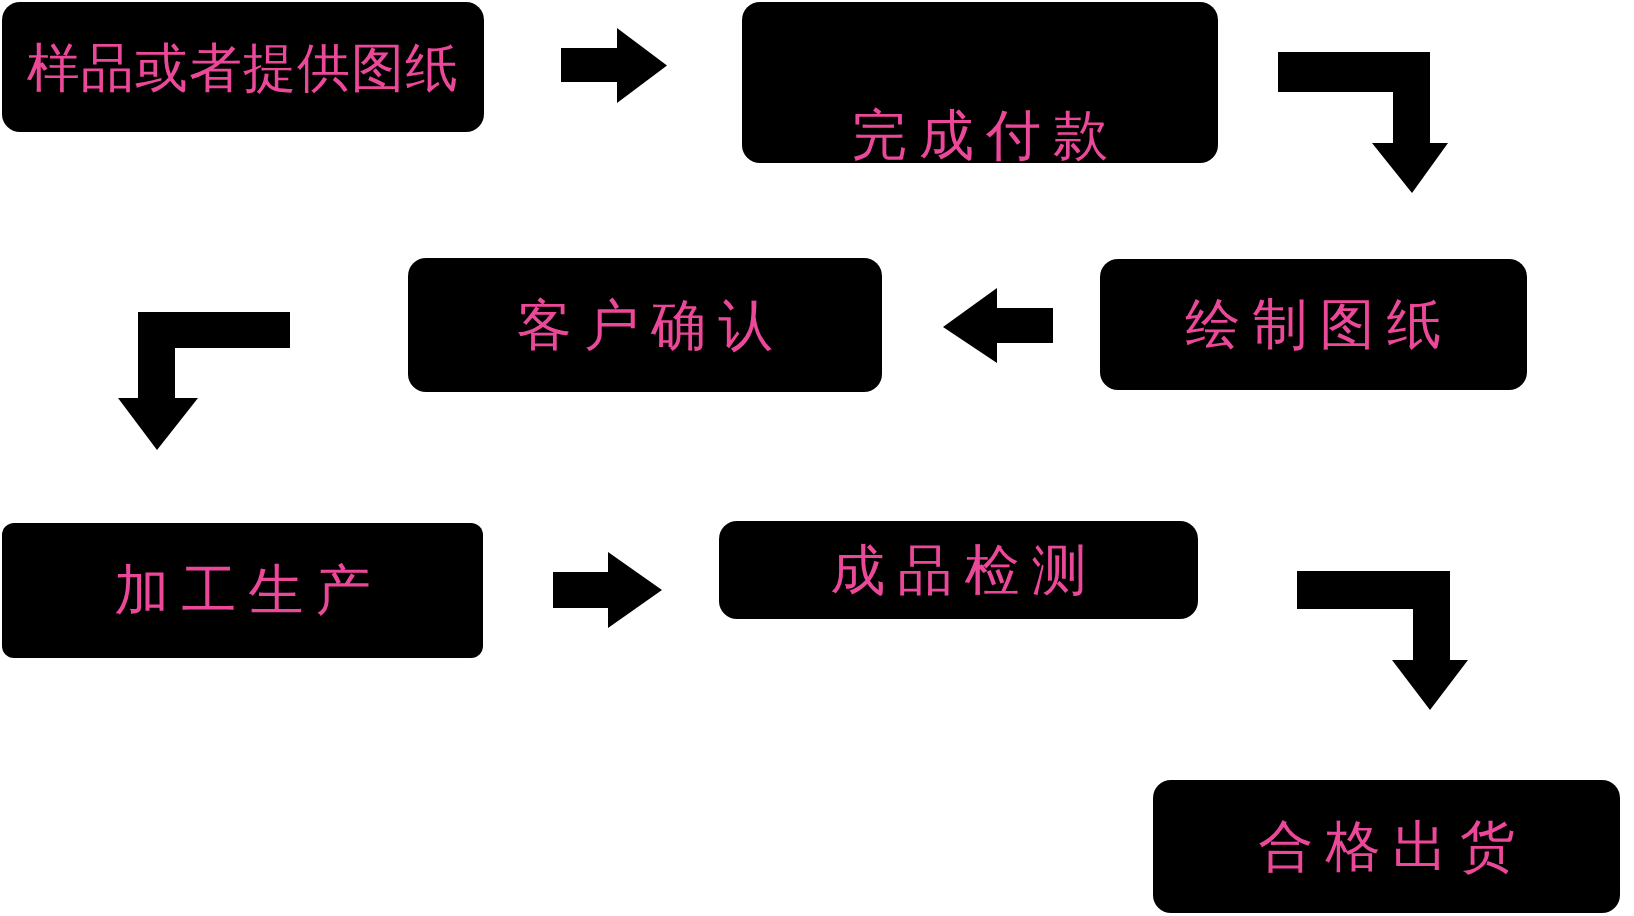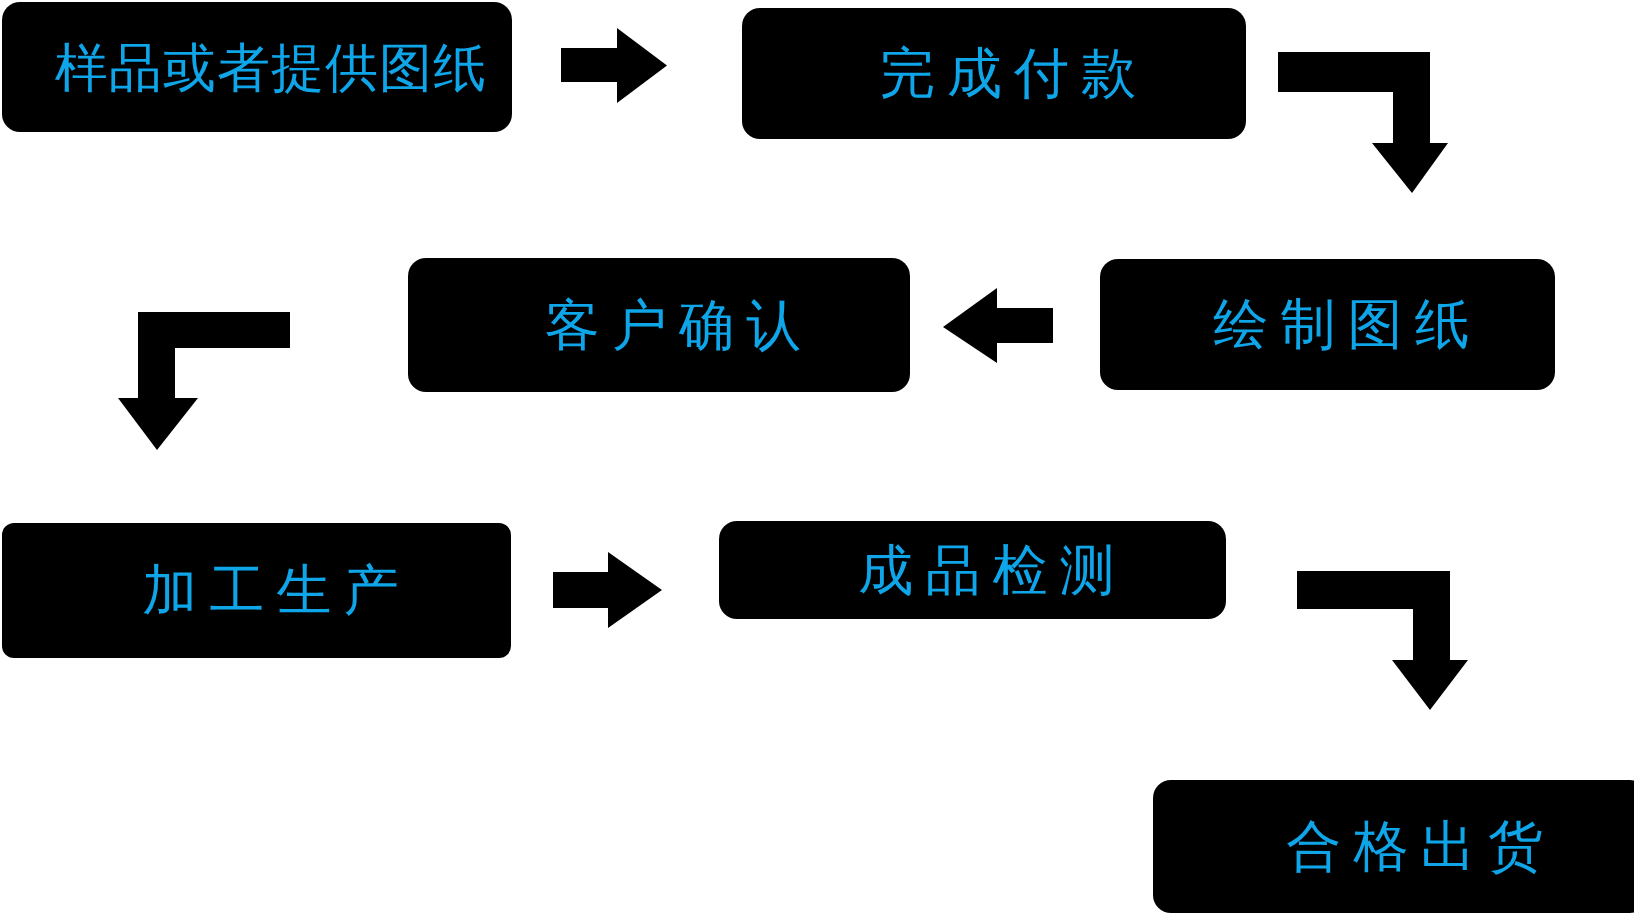--- a/index.html
+++ b/index.html
@@ -15,45 +15,44 @@
     background: #ffffff;
     overflow: hidden;
   }
   .node {
     position: absolute;
     background: #000000;
     border-radius: 18px;
     display: flex;
     align-items: center;
     justify-content: center;
-    color: #0ea5e9;
+    color: #ec4899;
     font-size: 55px;
     line-height: 1;
     white-space: nowrap;
-    padding-left: 28px;
   }
   .node.spread {
     letter-spacing: 0.22em;
     text-indent: 0.22em; 
   }
   .node.tight {
     letter-spacing: 0.02em;
     font-size: 53px;
   }
   .arrow {
     position: absolute;
     display: block;
   }
   .arrow polygon {
     fill: #000000;
     stroke: none;
   }
   
   #n0 { left: 2px;    top: 2px;   width: 482px; height: 130px; }
-  #n1 { left: 742px;  top: 8px;   width: 476px; height: 131px; }
+  #n1 { left: 742px;  top: 2px;   width: 476px; height: 161px; align-items: flex-end; }
   #n2 { left: 408px;  top: 258px; width: 474px; height: 134px; }
   #n3 { left: 1100px; top: 259px; width: 427px; height: 131px; }
   #n4 { left: 2px;    top: 523px; width: 481px; height: 135px; border-radius: 12px; }
   #n5 { left: 719px;  top: 521px; width: 479px; height: 98px; }
   #n6 { left: 1153px; top: 780px; width: 467px; height: 133px; justify-content: center; }
 </style>
 </head>
 <body>
 
 <div class="canvas">

